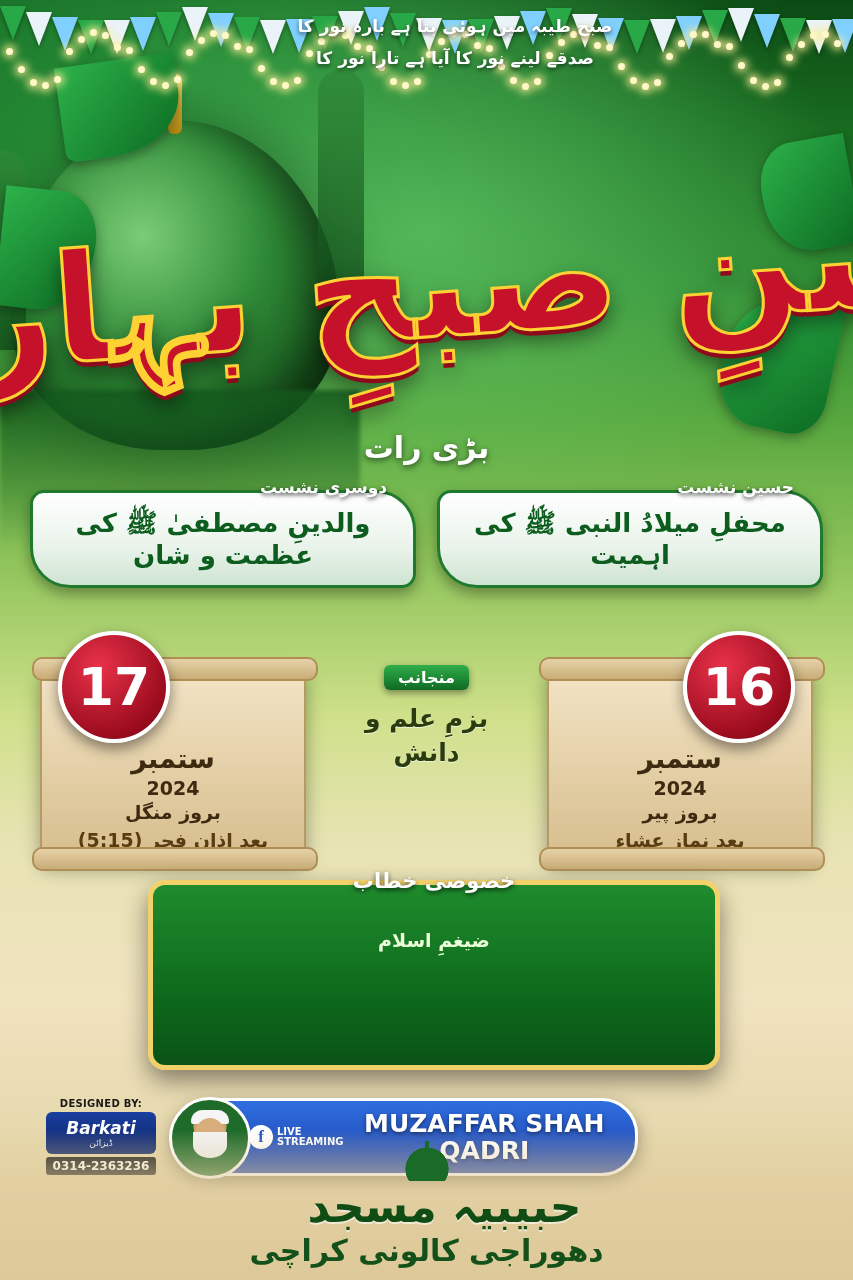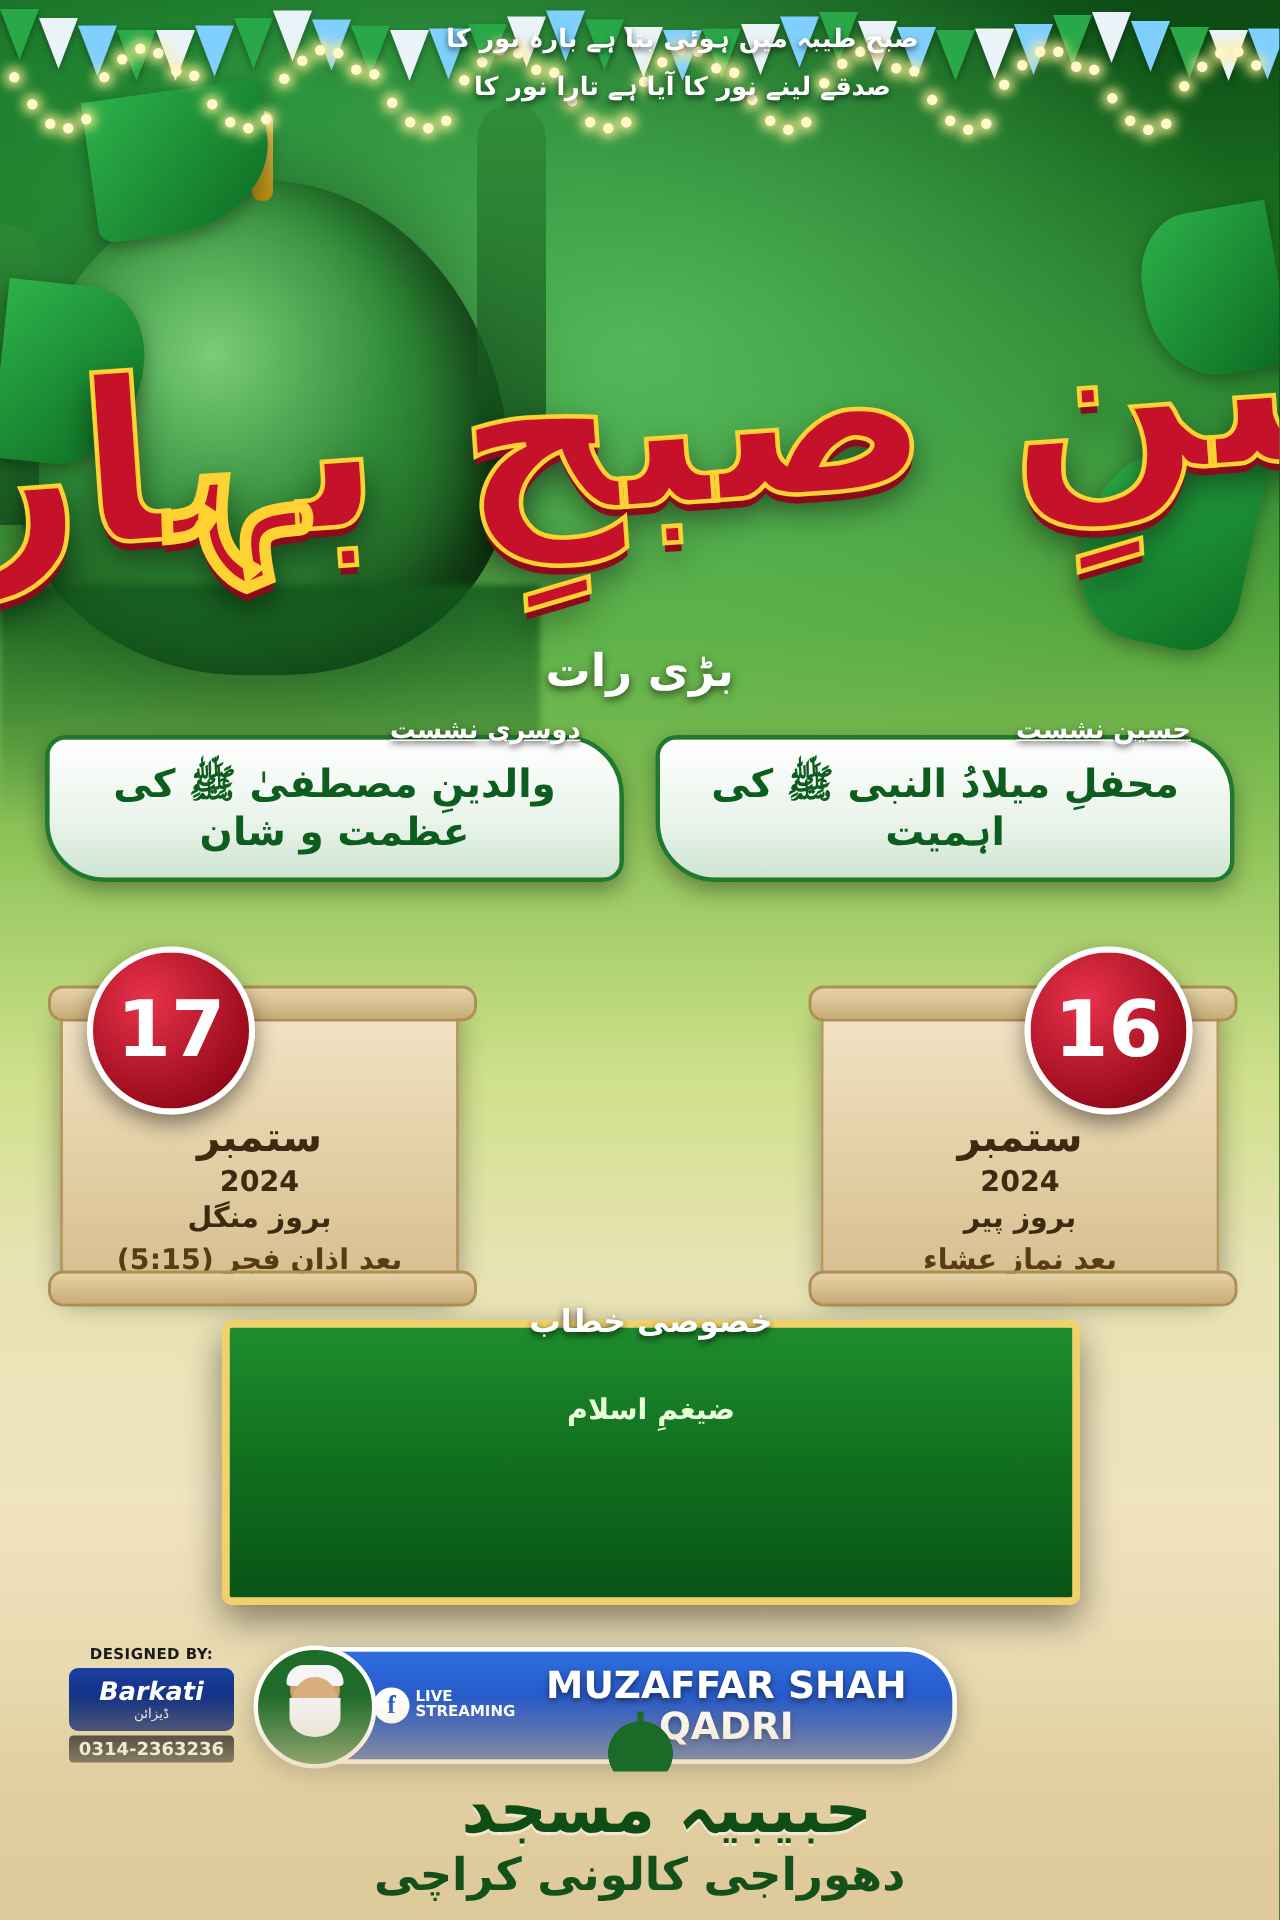--- a/index.html
+++ b/index.html
@@ -113,21 +113,20 @@
     border-radius:14px 40px 14px 40px;
     box-shadow:0 6px 14px rgba(0,0,0,.35);
     display:flex;align-items:center;justify-content:center;
     direction:rtl;
   }
   .session-label{
     position:absolute;top:-16px;right:26px;
     color:#ffffff;font-size:17px;font-weight:bold;
     text-shadow:0 2px 4px rgba(0,0,0,.7);
     direction:rtl;
-    text-decoration:underline;
   }
   .session-text{
     color:#0d5d1e;font-size:26px;font-weight:bold;
     text-align:center;line-height:1.25;padding:0 8px;
   }
 
   
   .scrolls{
     position:absolute;left:40px;top:625px;width:773px;height:250px;
   }
@@ -175,21 +174,21 @@
   .centre-tag .tag-body{
     margin-top:12px;color:#2b3b10;font-size:25px;font-weight:bold;line-height:1.35;
     text-shadow:0 1px 0 rgba(255,255,255,.6);
   }
 
   
   .speaker-panel{
     position:absolute;left:148px;top:880px;width:562px;height:180px;
     background:linear-gradient(180deg,#1f8c2d,#0e6a1c 60%,#0a5316);
     border:5px solid #f2d16b;
-    border-radius:7px;
+    border-radius:17px;
     box-shadow:0 10px 24px rgba(0,0,0,.45);
     direction:rtl;text-align:center;
   }
   .khitab{
     position:absolute;top:-16px;left:50%;transform:translateX(-50%);
     color:#ffffff;font-size:21px;font-weight:bold;
     text-shadow:0 2px 5px rgba(0,0,0,.7);white-space:nowrap;
   }
   .speaker-pre{margin-top:44px;color:#eaffd9;font-size:19px;font-weight:bold;}
   .speaker-name{
@@ -431,20 +430,24 @@
     <div class="scroll right">
       <div class="daybadge">16</div>
       <div class="scroll-body">
         <div class="scroll-date">ستمبر</div>
         <div class="scroll-year">2024</div>
         <div class="scroll-year">بروز پیر</div>
         <div class="scroll-time">بعد نمازِ عشاء</div>
       </div>
     </div>
 
+    <div class="centre-tag">
+      <div class="tag-top">منجانب</div>
+      <div class="tag-body">بزمِ علم و دانش</div>
+    </div>
 
     <div class="scroll left">
       <div class="daybadge">17</div>
       <div class="scroll-body">
         <div class="scroll-date">ستمبر</div>
         <div class="scroll-year">2024</div>
         <div class="scroll-year">بروز منگل</div>
         <div class="scroll-time">بعد اذانِ فجر (5:15)</div>
       </div>
     </div>

